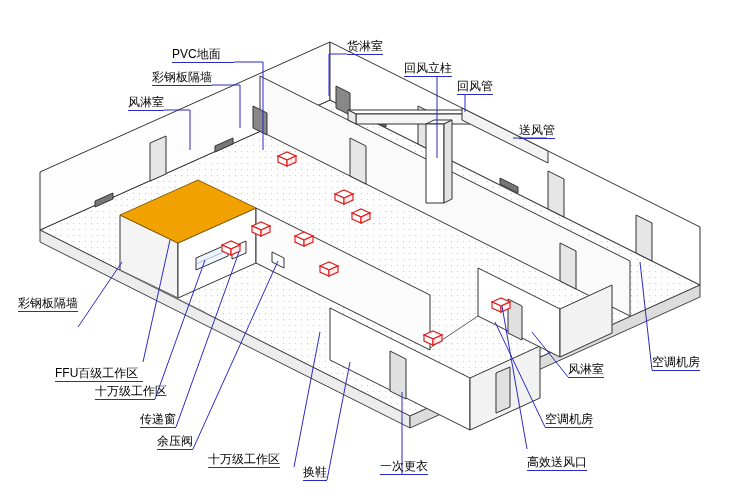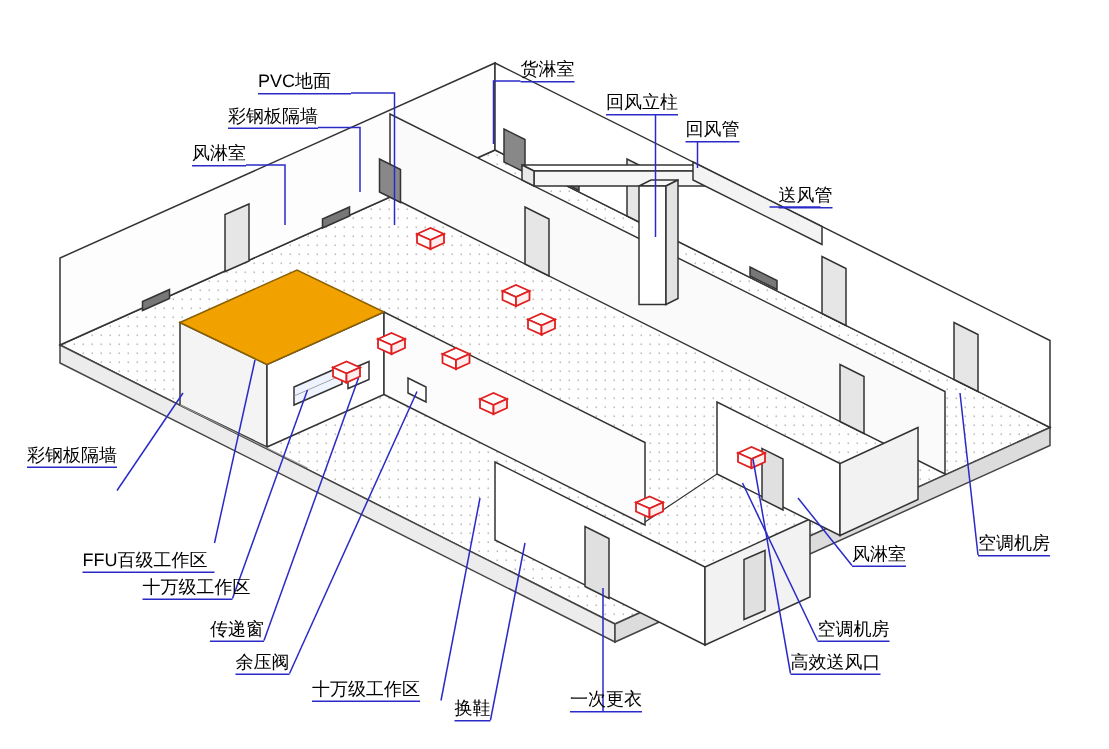--- a/index.html
+++ b/index.html
@@ -140,16 +140,16 @@
   <span class="lbl" style="left:519px;top:123px;width:36px">送风管</span>
   <span class="lbl" style="left:18px;top:296px;width:60px">彩钢板隔墙</span>
   <span class="lbl" style="left:55px;top:366px;width:88px">FFU百级工作区</span>
   <span class="lbl" style="left:95px;top:384px;width:60px">十万级工作区</span>
   <span class="lbl" style="left:140px;top:412px;width:36px">传递窗</span>
   <span class="lbl" style="left:157px;top:434px;width:36px">余压阀</span>
   <span class="lbl" style="left:208px;top:452px;width:72px">十万级工作区</span>
   <span class="lbl" style="left:303px;top:465px;width:24px">换鞋</span>
   <span class="lbl" style="left:380px;top:459px;width:48px">一次更衣</span>
   <span class="lbl" style="left:545px;top:412px;width:48px">空调机房</span>
-  <span class="lbl" style="left:527px;top:434px;width:60px">高效送风口</span>
+  <span class="lbl" style="left:527px;top:455px;width:60px">高效送风口</span>
   <span class="lbl" style="left:568px;top:362px;width:36px">风淋室</span>
   <span class="lbl" style="left:652px;top:355px;width:48px">空调机房</span>
 </div>
 
 </body></html>

